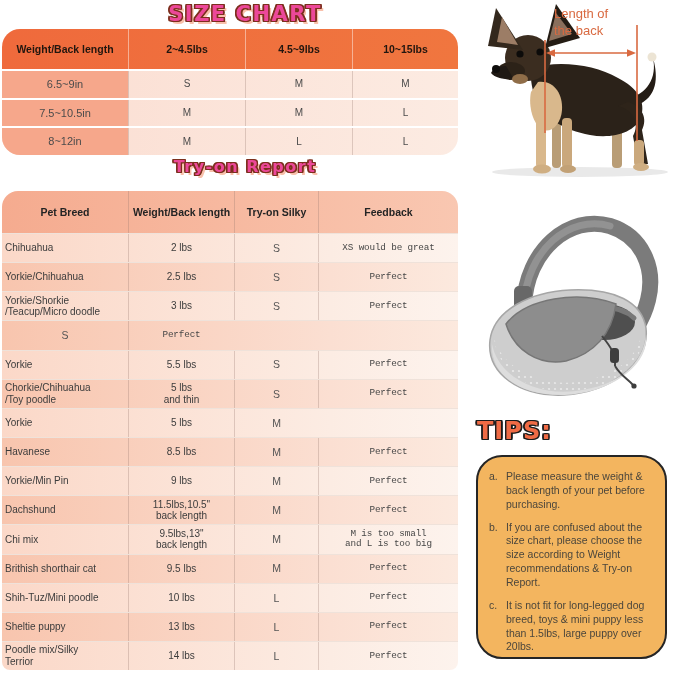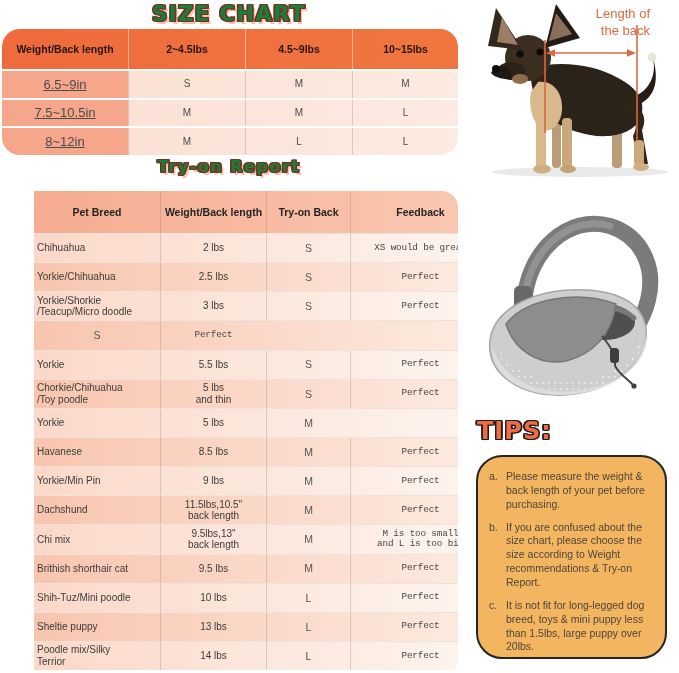--- a/index.html
+++ b/index.html
@@ -2,71 +2,71 @@
 <html><head>
 <meta charset="utf-8">
 <style>
   * { margin:0; padding:0; box-sizing:border-box; }
   html,body { background:#fff; }
   body { font-family:"Liberation Sans", sans-serif; }
   .canvas { position:relative; width:679px; height:673px; background:#fff; overflow:hidden; }
 
   
   .bubble-title {
-    position:absolute; left:0; width:458px; text-align:center;
+    position:absolute; left:16px; width:458px; text-align:center;
     font-family:"DejaVu Sans","Liberation Sans",sans-serif;
-    font-weight:800; letter-spacing:1.5px; color:#15803d;
+    font-weight:800; letter-spacing:1.5px; color:#ec4899;
     text-shadow:-1.4px -1.4px 0 #7c2f1d, 1.4px -1.4px 0 #7c2f1d,
                 -1.4px  1.4px 0 #7c2f1d, 1.4px  1.4px 0 #7c2f1d,
                  0 -1.4px 0 #7c2f1d, 0 1.4px 0 #7c2f1d,
                 -1.4px 0 0 #7c2f1d, 1.4px 0 0 #7c2f1d,
                  3px 3px 0 #f8c0ab;
   }
   .size-title  { top:2px;  font-size:21px; }
   .tryon-title { top:157px; font-size:16px; }
 
   
   .tbl { position:absolute; left:2px; width:456px; display:flex; flex-direction:column; overflow:hidden; }
   .row { display:grid; }
   .size-tbl  { top:29px;  height:126px; border-radius:18px; }
   .size-tbl  .row { grid-template-columns:126px 117px 107px 106px; }
   .tryon-tbl { top:191px; height:479px; border-radius:16px 16px 8px 8px; }
-  .tryon-tbl .row { grid-template-columns:126px 106px 84px 140px;margin-left:32px; }
+  .tryon-tbl .row { grid-template-columns:126px 106px 84px 140px; }
 
   .c {
     display:flex; align-items:center; justify-content:center;
     text-align:center; font-size:10px; line-height:1.18; color:#3c3c3c;
     white-space:pre-line; padding:0 3px;
     border-left:1px solid rgba(150,120,108,.30);
   }
   .c:first-child { border-left:none; }
   .left-al { justify-content:flex-start; text-align:left; }
 
   
   .size-tbl .hdr { height:40px; background:linear-gradient(90deg,#ef6a3c,#f0763f); }
   .size-tbl .hdr .c { font-weight:700; font-size:10.5px; color:#22160f; border-left:1px solid rgba(255,255,255,.45); }
   .size-tbl .hdr .c:first-child { border-left:none; }
   .size-tbl .data { flex:1; background:linear-gradient(90deg,#fbddd1,#fcebe2); border-top:2px solid #fff; }
-  .size-tbl .data .c:first-child { background:#f6a78b; font-size:13px;text-decoration:underline; }
+  .size-tbl .data .c:first-child { background:#f6a78b; font-size:11px; }
   .size-tbl .data .c { color:#4b4b4b; }
 
   
   .tryon-tbl .hdr { height:42px; background:linear-gradient(90deg,#f5ab8f,#f9c7b1); }
   .tryon-tbl .hdr .c { font-weight:600; font-size:10.5px; color:#242424; }
   .tryon-tbl .data { flex:1; border-top:1.5px solid #efe2da; }
   .tryon-tbl .data.odd  { background:linear-gradient(90deg,#fbd8c8 0%,#fcece3 72%,#fdf3ed 100%); }
   .tryon-tbl .data.even { background:linear-gradient(90deg,#f8c5ae 0%,#fbdfd2 72%,#fce9de 100%); }
   .tryon-tbl .feedback { font-size:9.3px; letter-spacing:-0.15px; padding:0 2px; color:#474747;font-family:Liberation Mono, monospace; }
   .tryon-tbl .sz { color:#555; font-size:10.5px; }
 
   
   .dog-figure { position:absolute; left:462px; top:0; width:217px; height:180px; }
   .dog-figure svg { position:absolute; left:0; top:0; }
   .ann-text {
-    position:absolute; left:92px; top:6px; width:96px; text-align:right;
+    position:absolute; left:92px; top:6px; width:96px; text-align:left;
     color:#d96a41; font-size:13px; line-height:1.3; white-space:pre-line;
   }
   .bag-figure { position:absolute; left:468px; top:188px; width:200px; height:222px; }
 
   
   .tips-title {
     position:absolute; left:477px; top:417px;
     font-family:"DejaVu Sans","Liberation Sans",sans-serif;
     font-weight:800; font-size:24px; letter-spacing:1px; color:#ef6b45;
     text-shadow:-1.4px -1.4px 0 #1c1c1c, 1.4px -1.4px 0 #1c1c1c,
@@ -116,21 +116,21 @@
       <div class="c">L</div>
     </div>
   </div>
 
   <div class="bubble-title tryon-title">Try-on Report</div>
 
   <div class="tbl tryon-tbl">
     <div class="row hdr">
       <div class="c">Pet Breed</div>
       <div class="c">Weight/Back length</div>
-      <div class="c">Try-on Back</div>
+      <div class="c">Try-on Silky</div>
       <div class="c">Feedback</div>
     </div>
 
     <div class="row data odd">
       <div class="c left-al">Chihuahua</div>
       <div class="c">2 lbs</div>
       <div class="c sz">S</div>
       <div class="c feedback">XS would be great</div>
     </div>
     <div class="row data even">

